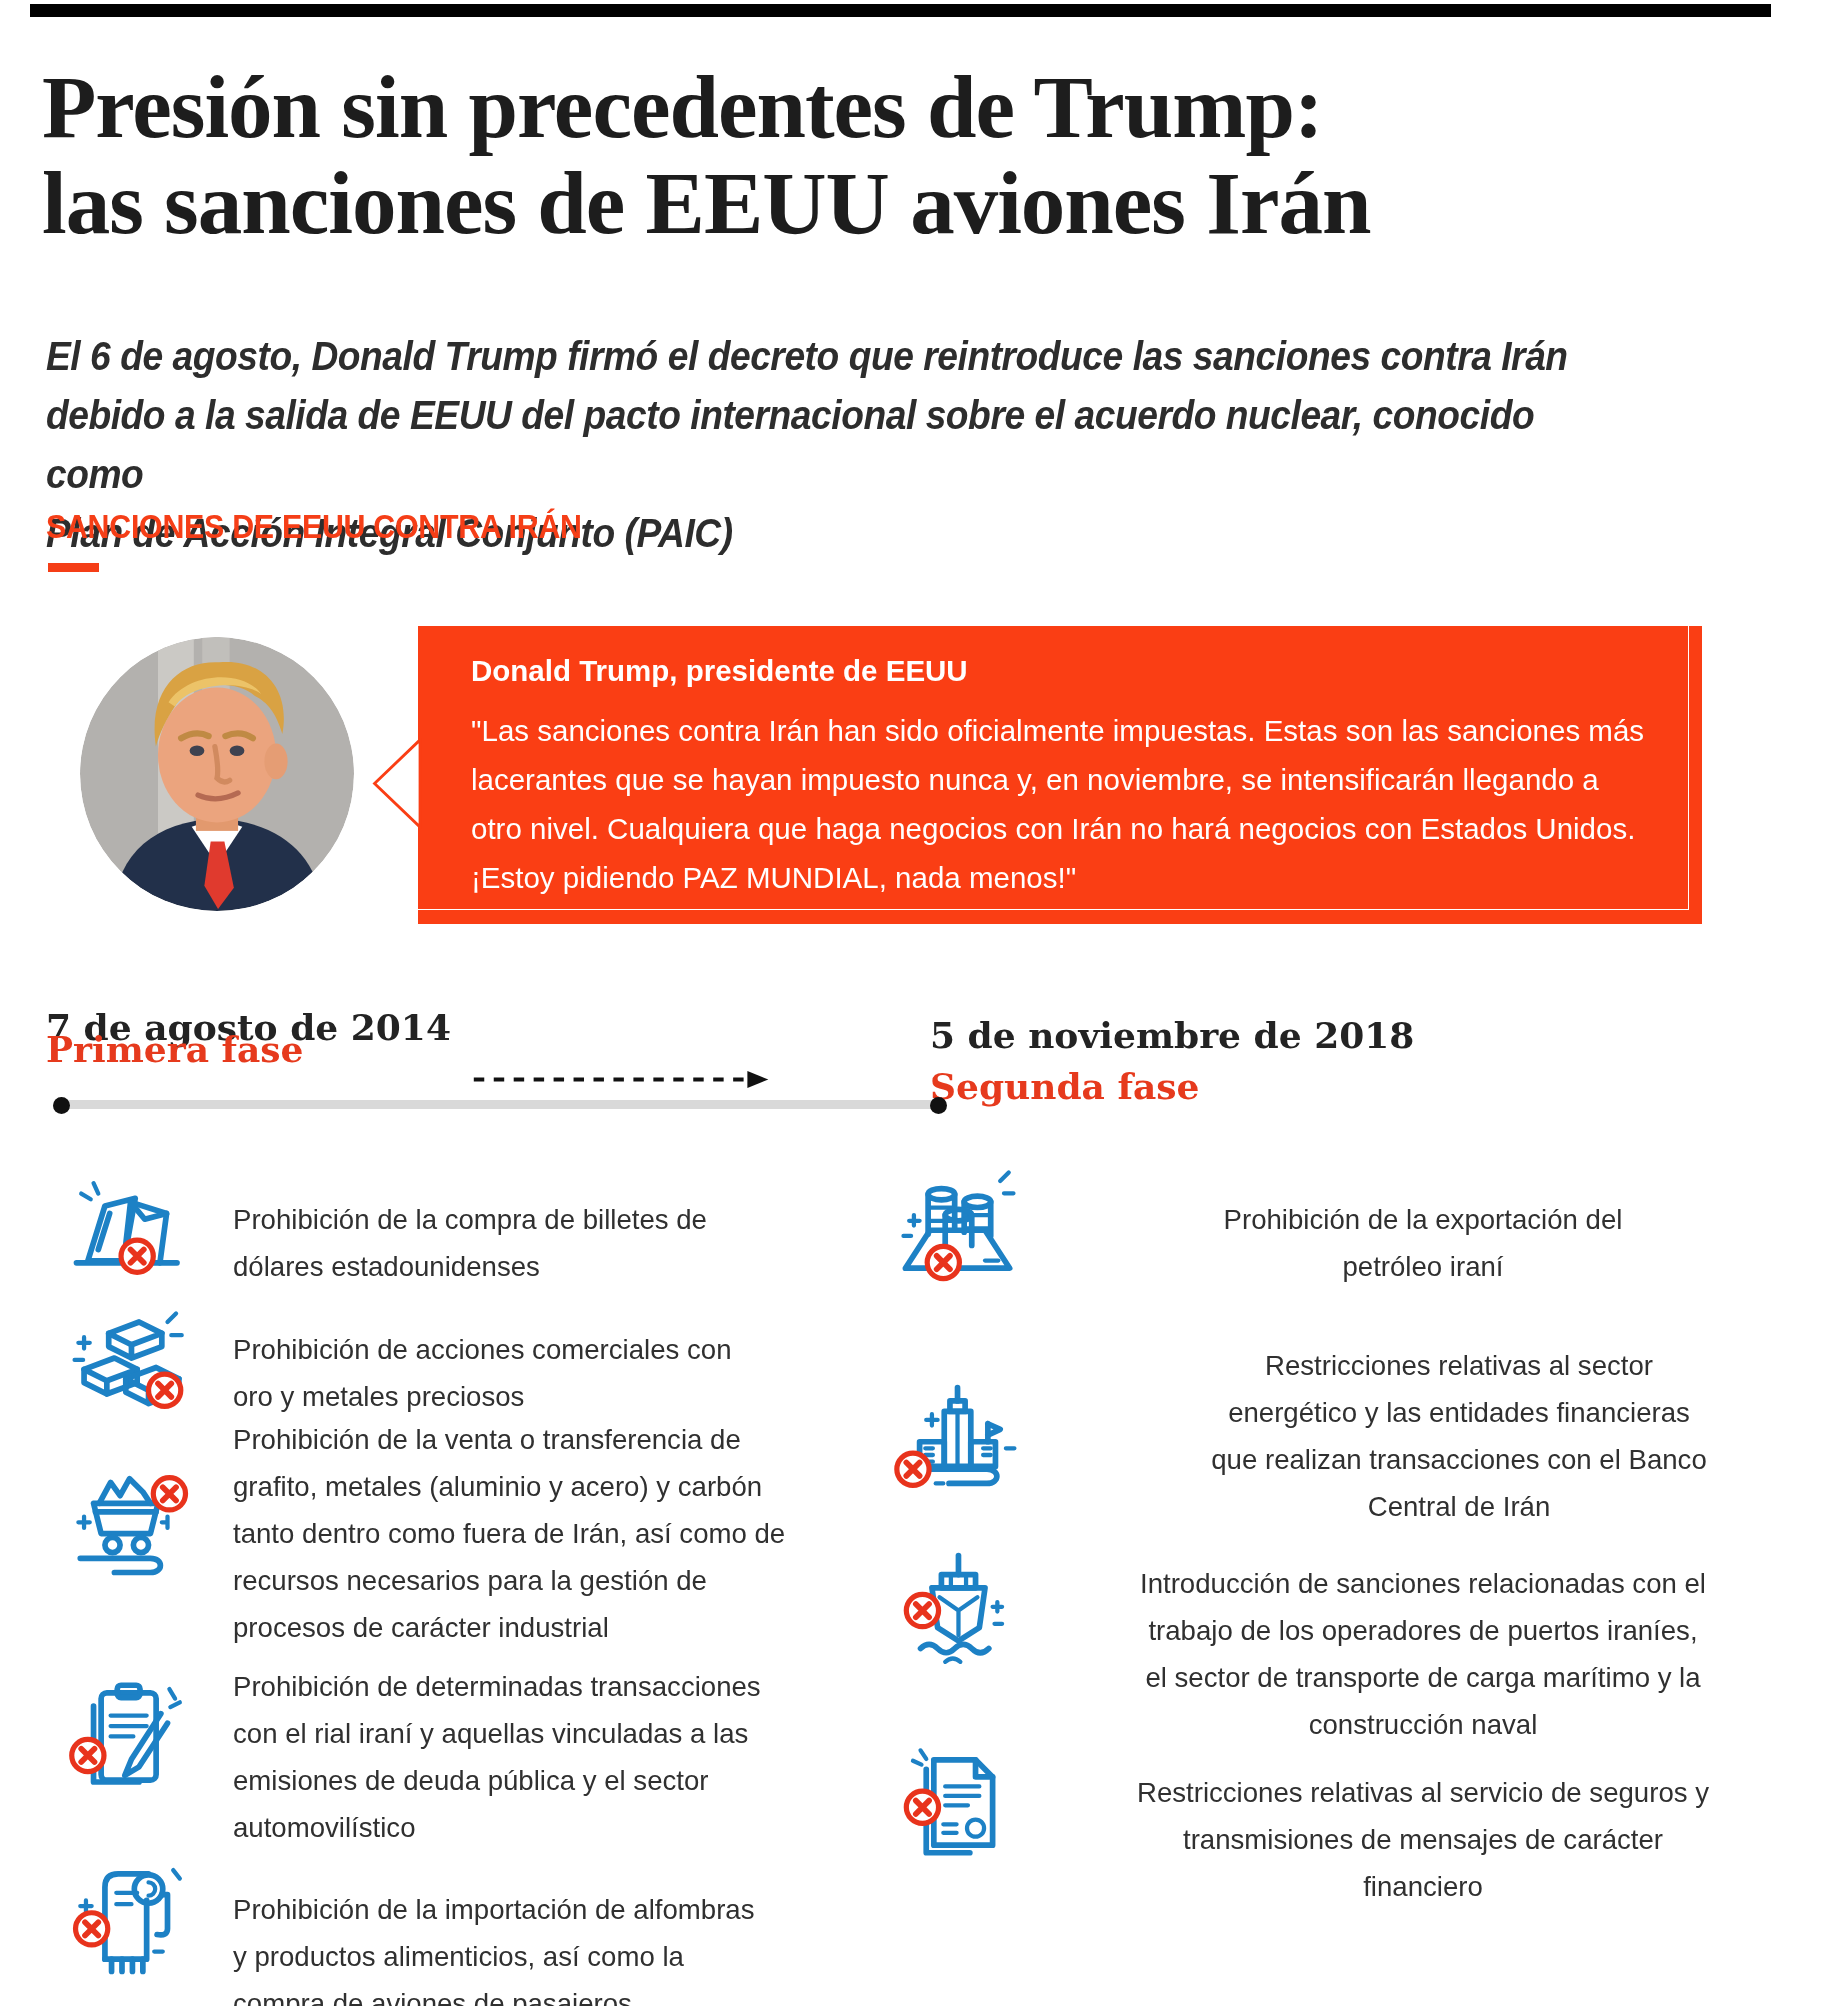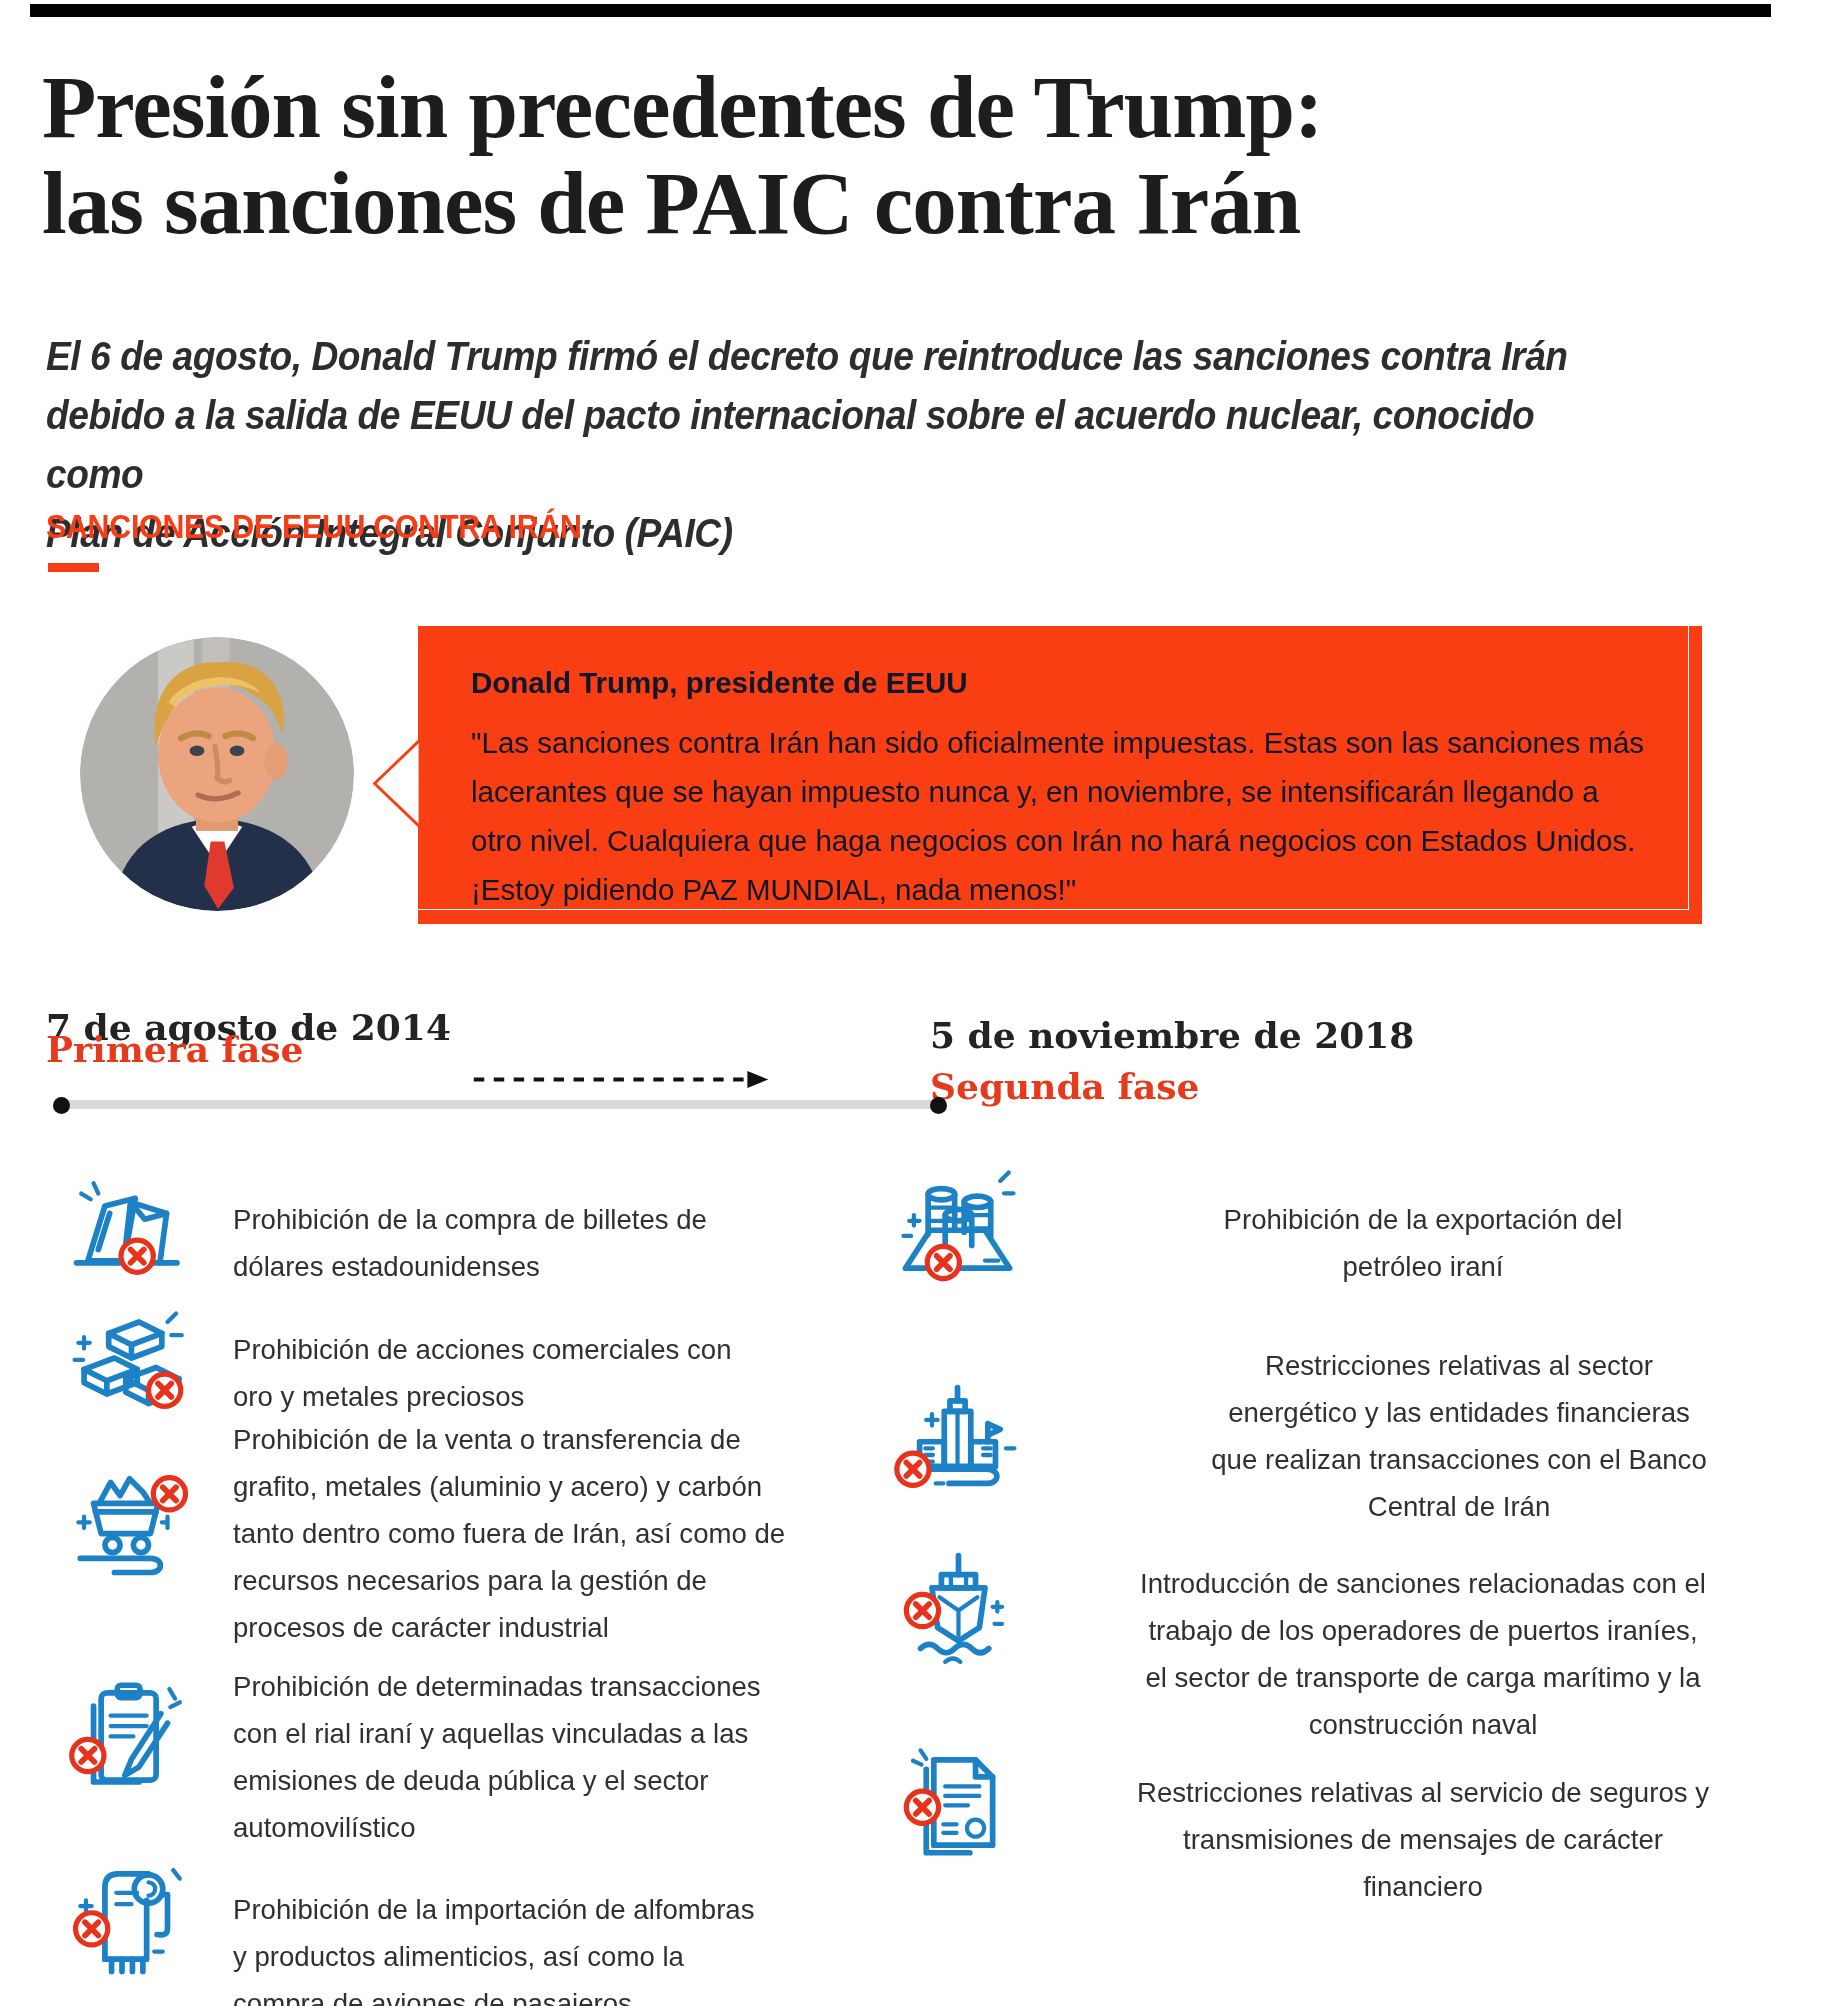--- a/index.html
+++ b/index.html
@@ -18,21 +18,21 @@
          line-height:59px;color:#2d2d2d;transform:scaleX(.93);transform-origin:left top;letter-spacing:-0.5px;}
 
   
   .section-label{left:46px;top:508px;font-weight:700;font-size:33px;color:#f53e17;
                  transform:scaleX(.92);transform-origin:left top;letter-spacing:-0.3px;}
   .section-dash{left:48px;top:563px;width:51px;height:8.6px;background:#f53e17;}
 
   
   .quote-outline-back{left:405px;top:610px;width:1282px;height:298px;border:1.9px solid #fa3e14;z-index:1;}
   .quote-box{left:418px;top:626px;width:1284px;height:298px;background:#fa3e14;z-index:2;
-             box-sizing:border-box;padding:40px 38px 0 53px;color:#0f172a;}
+             box-sizing:border-box;padding:28px 38px 0 53px;color:#ffffff;}
   .quote-outline-front{left:405px;top:610px;width:1282px;height:298px;border:1.9px solid #ffffff;z-index:3;pointer-events:none;}
   .quote-speaker{font-weight:700;font-size:29.5px;margin:0 0 18px 0;}
   .quote-text{font-size:29.5px;line-height:49px;width:1208px;}
   .quote-tail{left:365px;top:738px;z-index:4;}
   .avatar{left:80px;top:637px;width:274px;height:274px;border-radius:50%;overflow:hidden;z-index:2;}
 
   
   .t-date{font-family:"DejaVu Serif","Liberation Serif",serif;font-weight:700;font-size:36px;color:#232323;}
   .t-phase{font-family:"DejaVu Serif","Liberation Serif",serif;font-weight:700;font-size:36px;color:#e63a1d;}
   .date1{left:46px;top:1006px;} .phase1{left:46px;top:1028px;}
@@ -57,21 +57,21 @@
 </style>
 </head>
 <body>
 
 <div class="page">
 
   <div class="abs top-bar"></div>
 
   <div class="abs title">
     <div>Presión sin precedentes de Trump:</div>
-    <div>las sanciones de PAIC contra Irán</div>
+    <div>las sanciones de EEUU aviones Irán</div>
   </div>
 
   <div class="abs intro pre">El 6 de agosto, Donald Trump firmó el decreto que reintroduce las sanciones contra Irán
 debido a la salida de EEUU del pacto internacional sobre el acuerdo nuclear, conocido como
 Plan de Acción Integral Conjunto (PAIC)</div>
 
   <div class="abs section-label">SANCIONES DE EEUU CONTRA IRÁN</div>
   <div class="abs section-dash"></div>
 
   <div class="abs quote-outline-back"></div>

